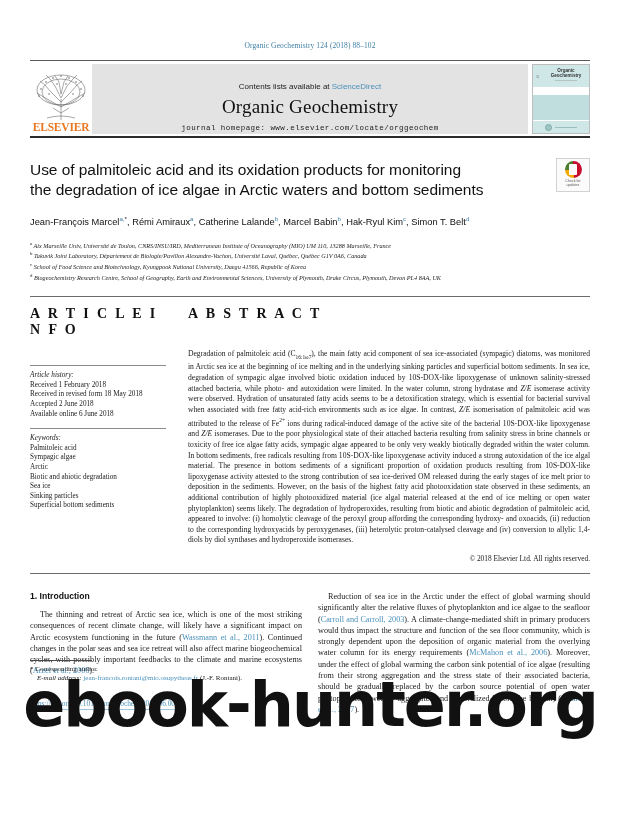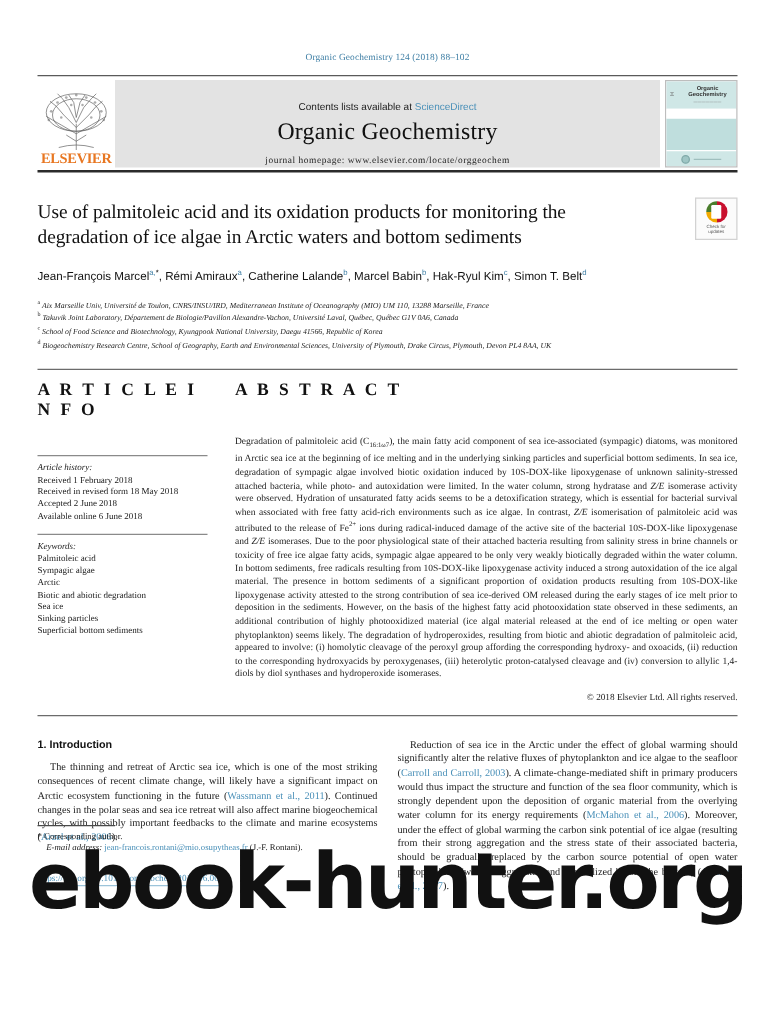--- a/index.html
+++ b/index.html
@@ -72,21 +72,21 @@
   }
   .contents-line .sd { color: #4a90b8; }
   .journal-name {
     font-family: "Liberation Serif", serif;
     font-size: 19px;
     color: #111;
     letter-spacing: .2px;
     margin-bottom: 6px;
   }
   .homepage-line {
-    font-family: Liberation Serif, serif;
+    font-family: Liberation Mono, monospace;
     font-size: 7.5px;
     color: #222;
     letter-spacing: .45px;
   }
   .cover-thumb {
     width: 58px;
     flex: 0 0 58px;
     margin-left: 4px;
     border: 1px solid #bdbdbd;
     background: #ffffff;
@@ -124,21 +124,21 @@
   }
   .ct-foot-line { width: 22px; height: 1px; background: #9fbfbe; }
   .masthead-rule {
     margin: 2px 30px 0 30px;
     border-top: 2.5px solid #2b2b2b;
   }
 
   
   .titleblock { margin: 22px 30px 0 30px; position: relative; }
   h1.title {
-    font-family: Liberation Serif, serif;
+    font-family: Liberation Sans, sans-serif;
     font-size: 15.5px;
     font-weight: normal;
     line-height: 20px;
     margin: 0 0 12px 0;
     color: #111;
     max-width: 455px;
     letter-spacing: -0.05px;
   }
   .authors {
     font-family: "Liberation Sans", sans-serif;

